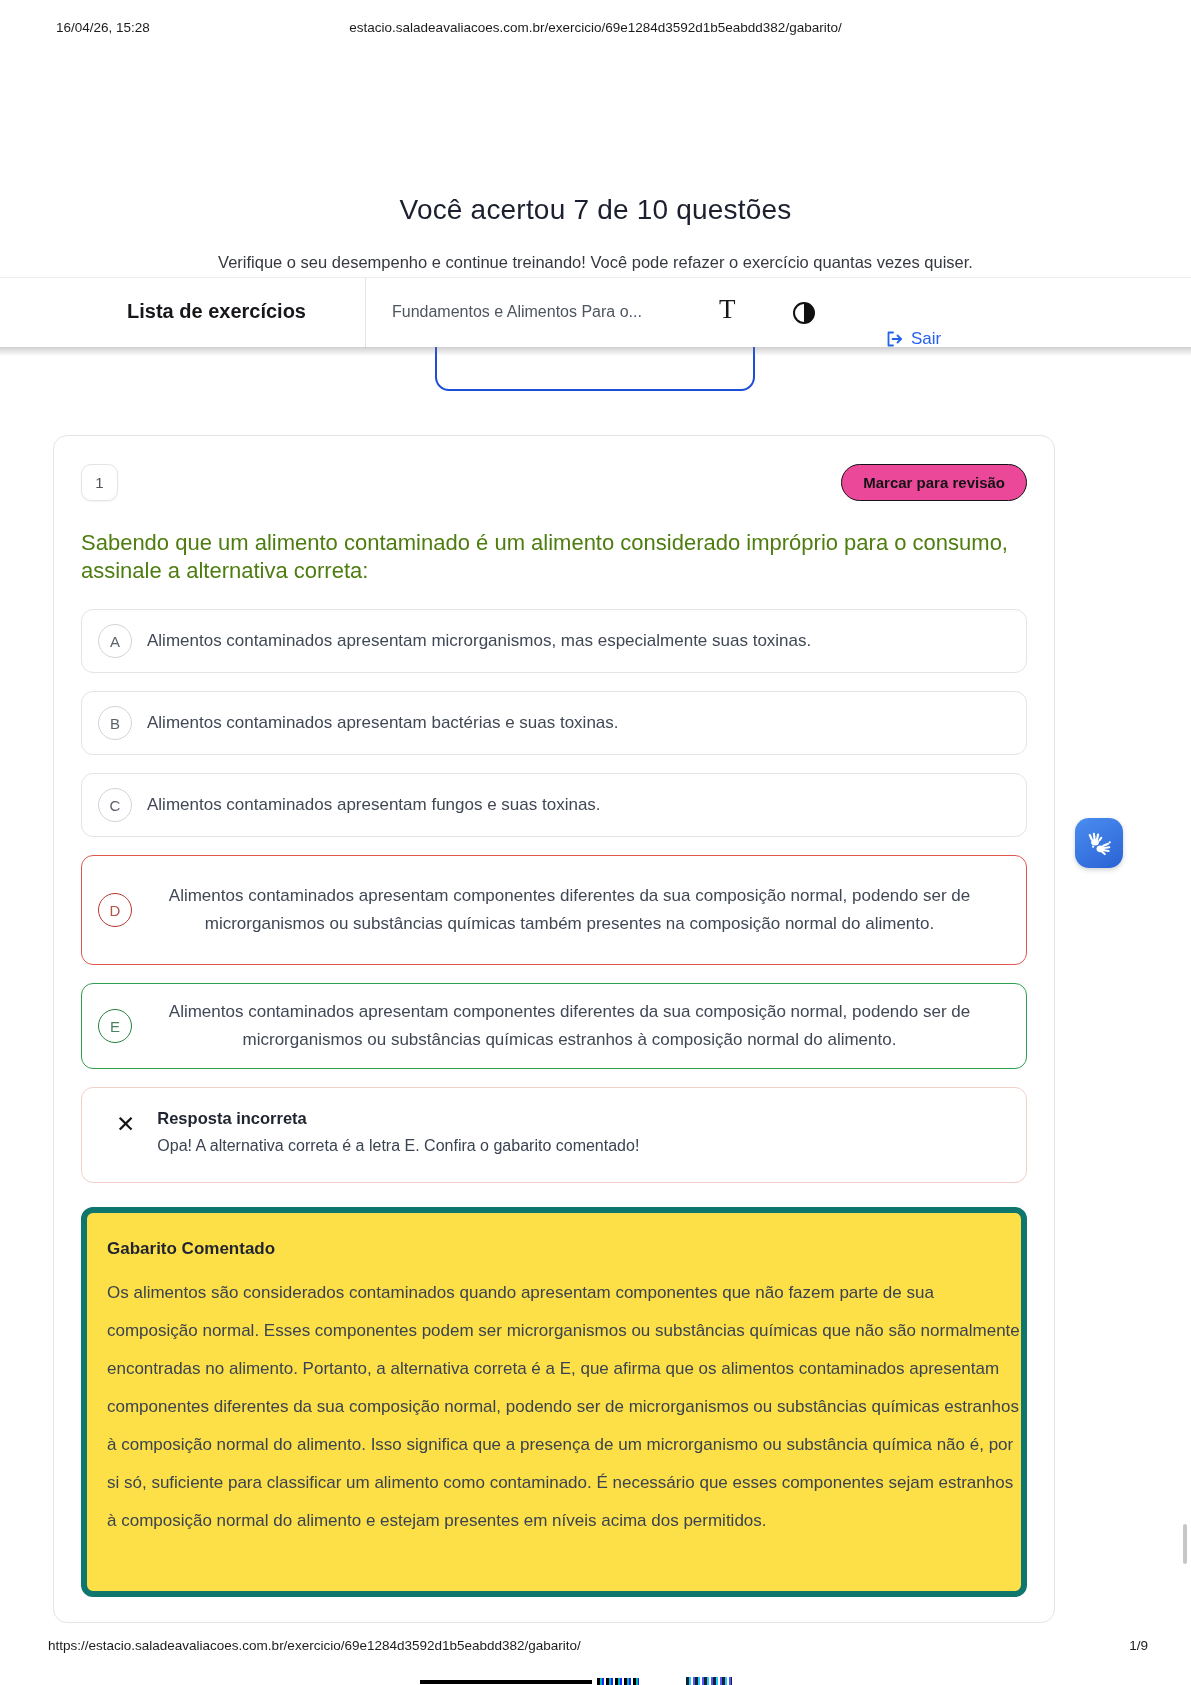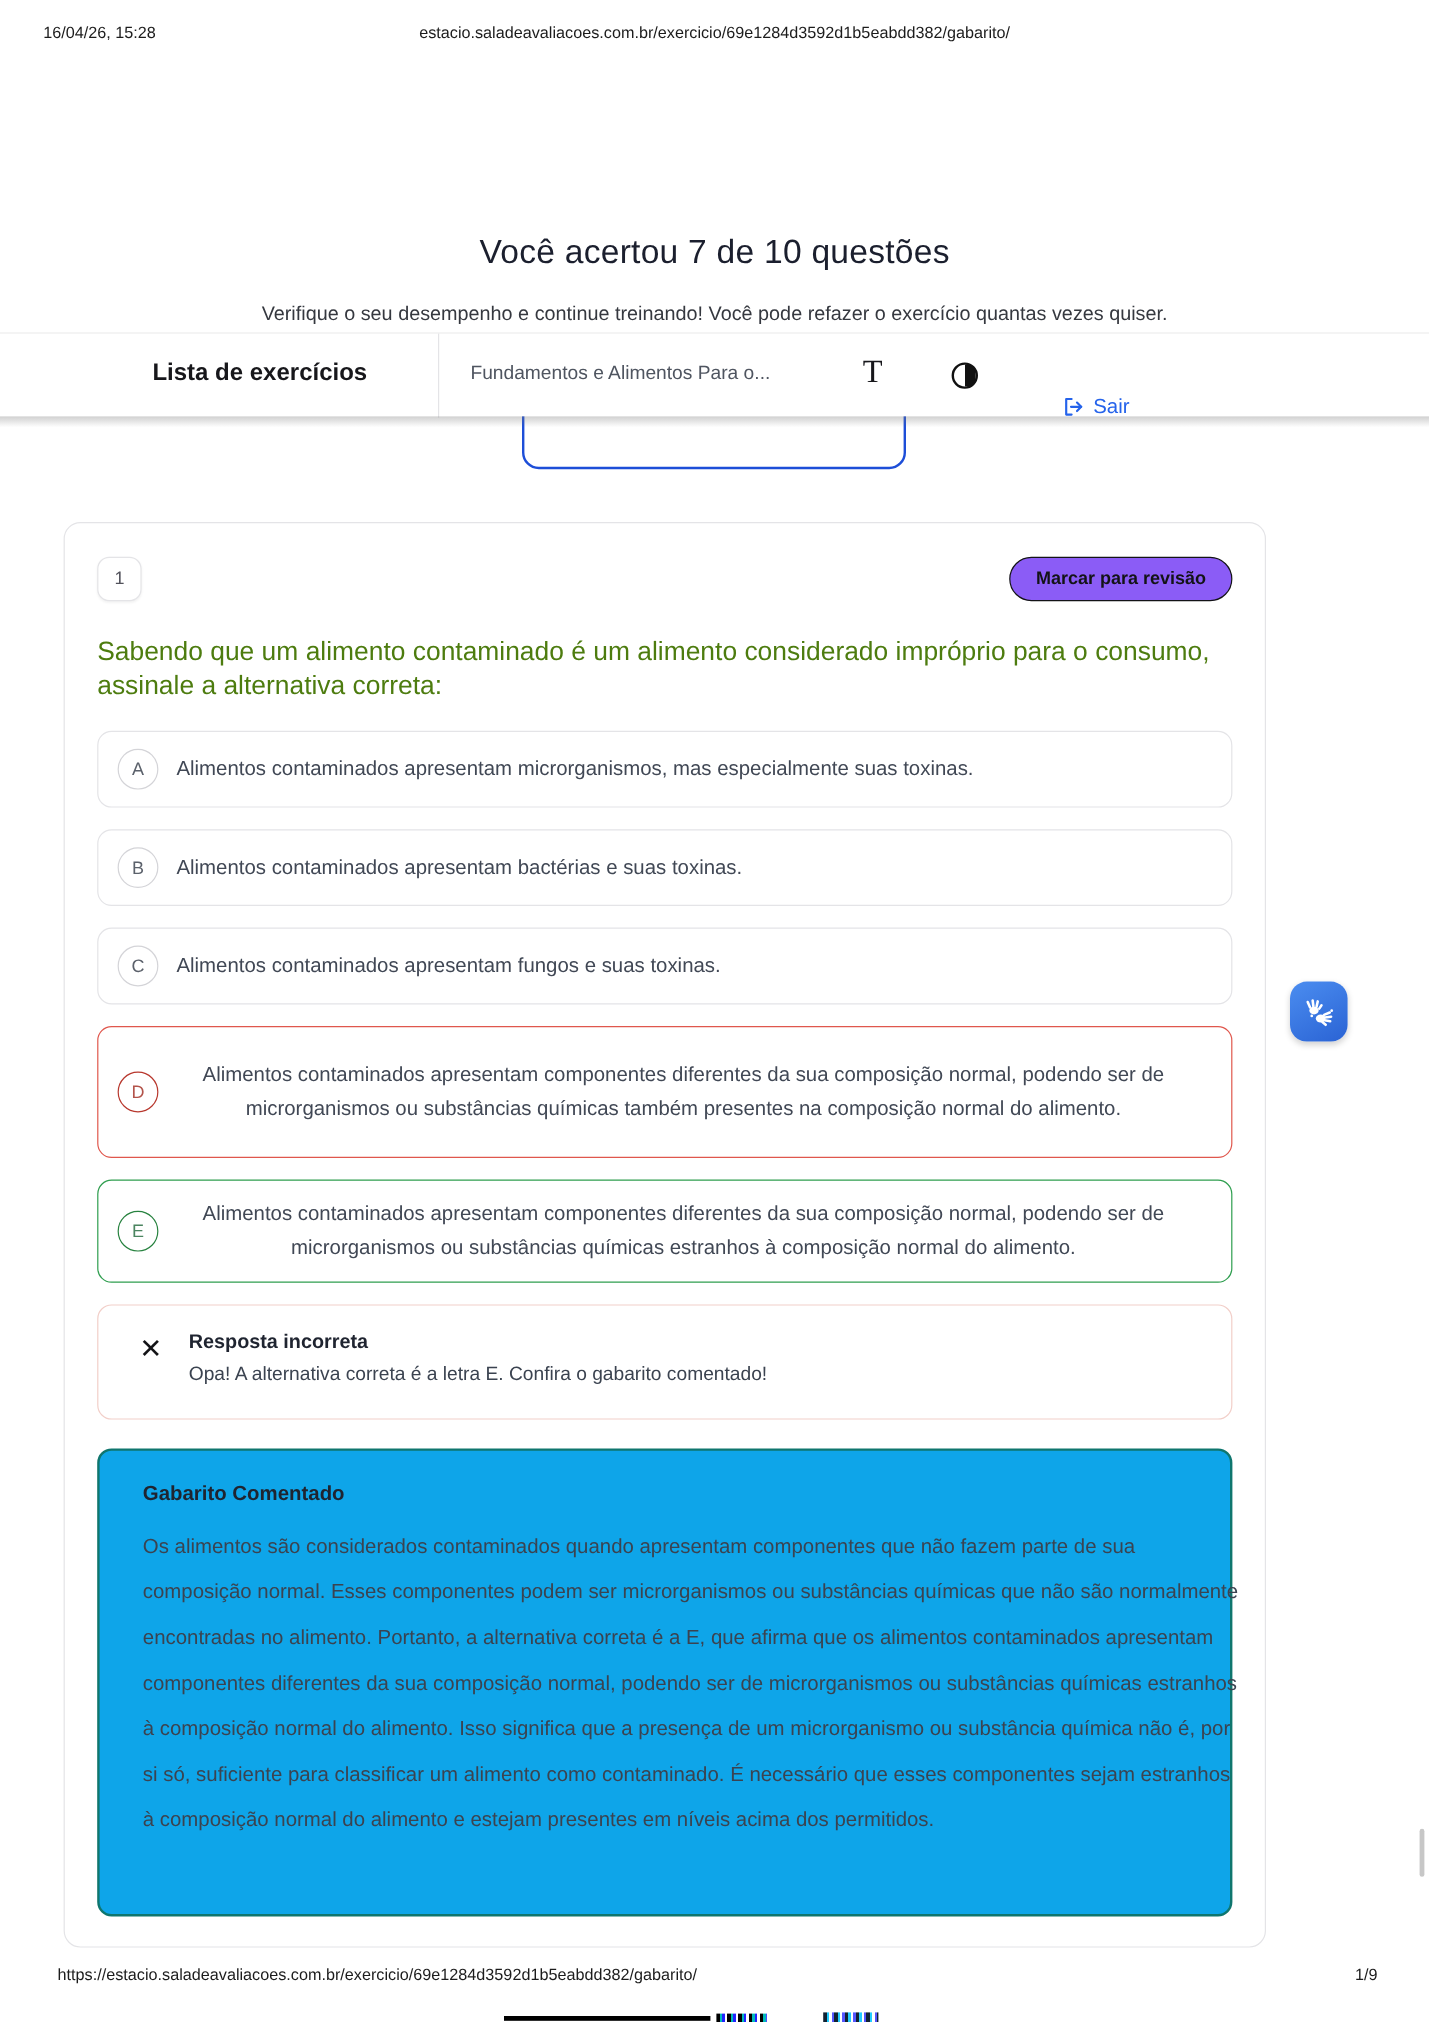--- a/index.html
+++ b/index.html
@@ -4,21 +4,21 @@
 <style>
   * { margin:0; padding:0; box-sizing:border-box; }
   html,body { background:#ffffff; }
   body {
     width:1191px; height:1685px; position:relative; overflow:hidden;
     font-family:"Liberation Sans", sans-serif; color:#1f2430;
   }
   
   .print-head { position:absolute; top:20px; left:0; width:100%; height:18px;
     font-size:13.5px; color:#1c1c1c; }
-  .print-head .ptime { position:absolute; left:36px; top:0; }
+  .print-head .ptime { position:absolute; left:56px; top:0; }
   .print-head .purl  { position:absolute; left:0; top:0; width:100%; text-align:center; }
   .print-foot { position:absolute; top:1638px; left:0; width:100%; height:18px;
     font-size:13.5px; color:#1c1c1c; }
   .print-foot .furl { position:absolute; left:48px; top:0; }
   .print-foot .fpage { position:absolute; right:43px; top:0; }
 
   
   .result-title { position:absolute; top:194px; left:0; width:100%; text-align:center;
     font-size:28px; font-weight:400; color:#1b1f2e; letter-spacing:.2px; }
   .result-sub { position:absolute; top:253px; left:0; width:100%; text-align:center;
@@ -44,21 +44,21 @@
     color:#2563eb; font-size:17px; cursor:pointer;margin-top:28px; }
 
   
   .card { position:absolute; left:53px; top:435px; width:1002px; height:1188px;
     background:#fff; border:1px solid #e4e4e7; border-radius:14px; padding:28px 27px; }
   .card-head { display:flex; justify-content:space-between; align-items:center; height:37px; }
   .q-chip { width:37px; height:37px; border:1px solid #e4e4e7; border-radius:10px;
     display:flex; align-items:center; justify-content:center; font-size:15px; color:#52525b;
     box-shadow:0 1px 2px rgba(0,0,0,.05); background:#fff; }
   .review-btn { height:37px; padding:0 21px; border:1.6px solid #131316; border-radius:999px;
-    background:#8b5cf6; font-size:15px; font-weight:600; color:#131316; display:flex; align-items:center;
+    background:#ec4899; font-size:15px; font-weight:600; color:#131316; display:flex; align-items:center;
     cursor:pointer; font-family:inherit; }
   .q-text { margin-top:28px; width:930px; font-size:22px; line-height:28px; color:#4d7c0f; }
 
   .options { margin-top:24px; }
   .opt { border:1px solid #e4e4e7; border-radius:12px; display:flex; align-items:center;
     gap:15px; padding:14px 16px; margin-bottom:18px; min-height:64px; background:#fff; cursor:pointer; }
   .opt-circle { flex:0 0 34px; width:34px; height:34px; border:1px solid #d4d4d8; border-radius:50%;
     display:flex; align-items:center; justify-content:center; font-size:15px; color:#5b616b; background:#fff; }
   .opt-text { font-size:17px; line-height:28px; color:#414855; }
   .opt.centered { text-align:center; }
@@ -67,21 +67,21 @@
   .opt.incorrect .opt-circle { border-color:#b8382e; color:#b3544b; }
   .opt.correct { border-color:#2f9e4f; min-height:84px; }
   .opt.correct .opt-circle { border-color:#27823f; color:#4b8560; }
 
   .feedback { border:1px solid #f2cfc9; border-radius:12px; padding:21px 16px; min-height:96px;
     display:flex; gap:22px; margin-bottom:24px; background:#fff; }
   .fb-x { font-size:23px; color:#131316; line-height:22px; padding-left:18px; padding-top:4px; }
   .fb-title { font-size:16.5px; font-weight:700; color:#1f2430; margin-bottom:9px; }
   .fb-msg { font-size:16px; color:#3b4350; }
 
-  .answerkey { border:2px solid #0f766e; border-radius:12px; padding:26px 36px; min-height:390px; background:#0ea5e9; }
+  .answerkey { border:6px solid #0f766e; border-radius:12px; padding:26px 20px; min-height:390px; background:#fde047; }
   .ak-title { font-size:17px; font-weight:700; color:#1f2430; margin-bottom:15px; }
   .ak-body { font-size:17px; line-height:38px; color:#3b4350; width:916px; }
 
   
   .handtalk { position:absolute; left:1075px; top:818px; width:48px; height:50px; border-radius:14px;
     background:linear-gradient(150deg,#4b8df0 0%, #2a63d4 100%); z-index:4; cursor:pointer;
     display:flex; align-items:center; justify-content:center; box-shadow:0 2px 5px rgba(0,0,0,.18); }
 
   
   .scroll-thumb { position:absolute; left:1183px; top:1524px; width:4px; height:40px;

